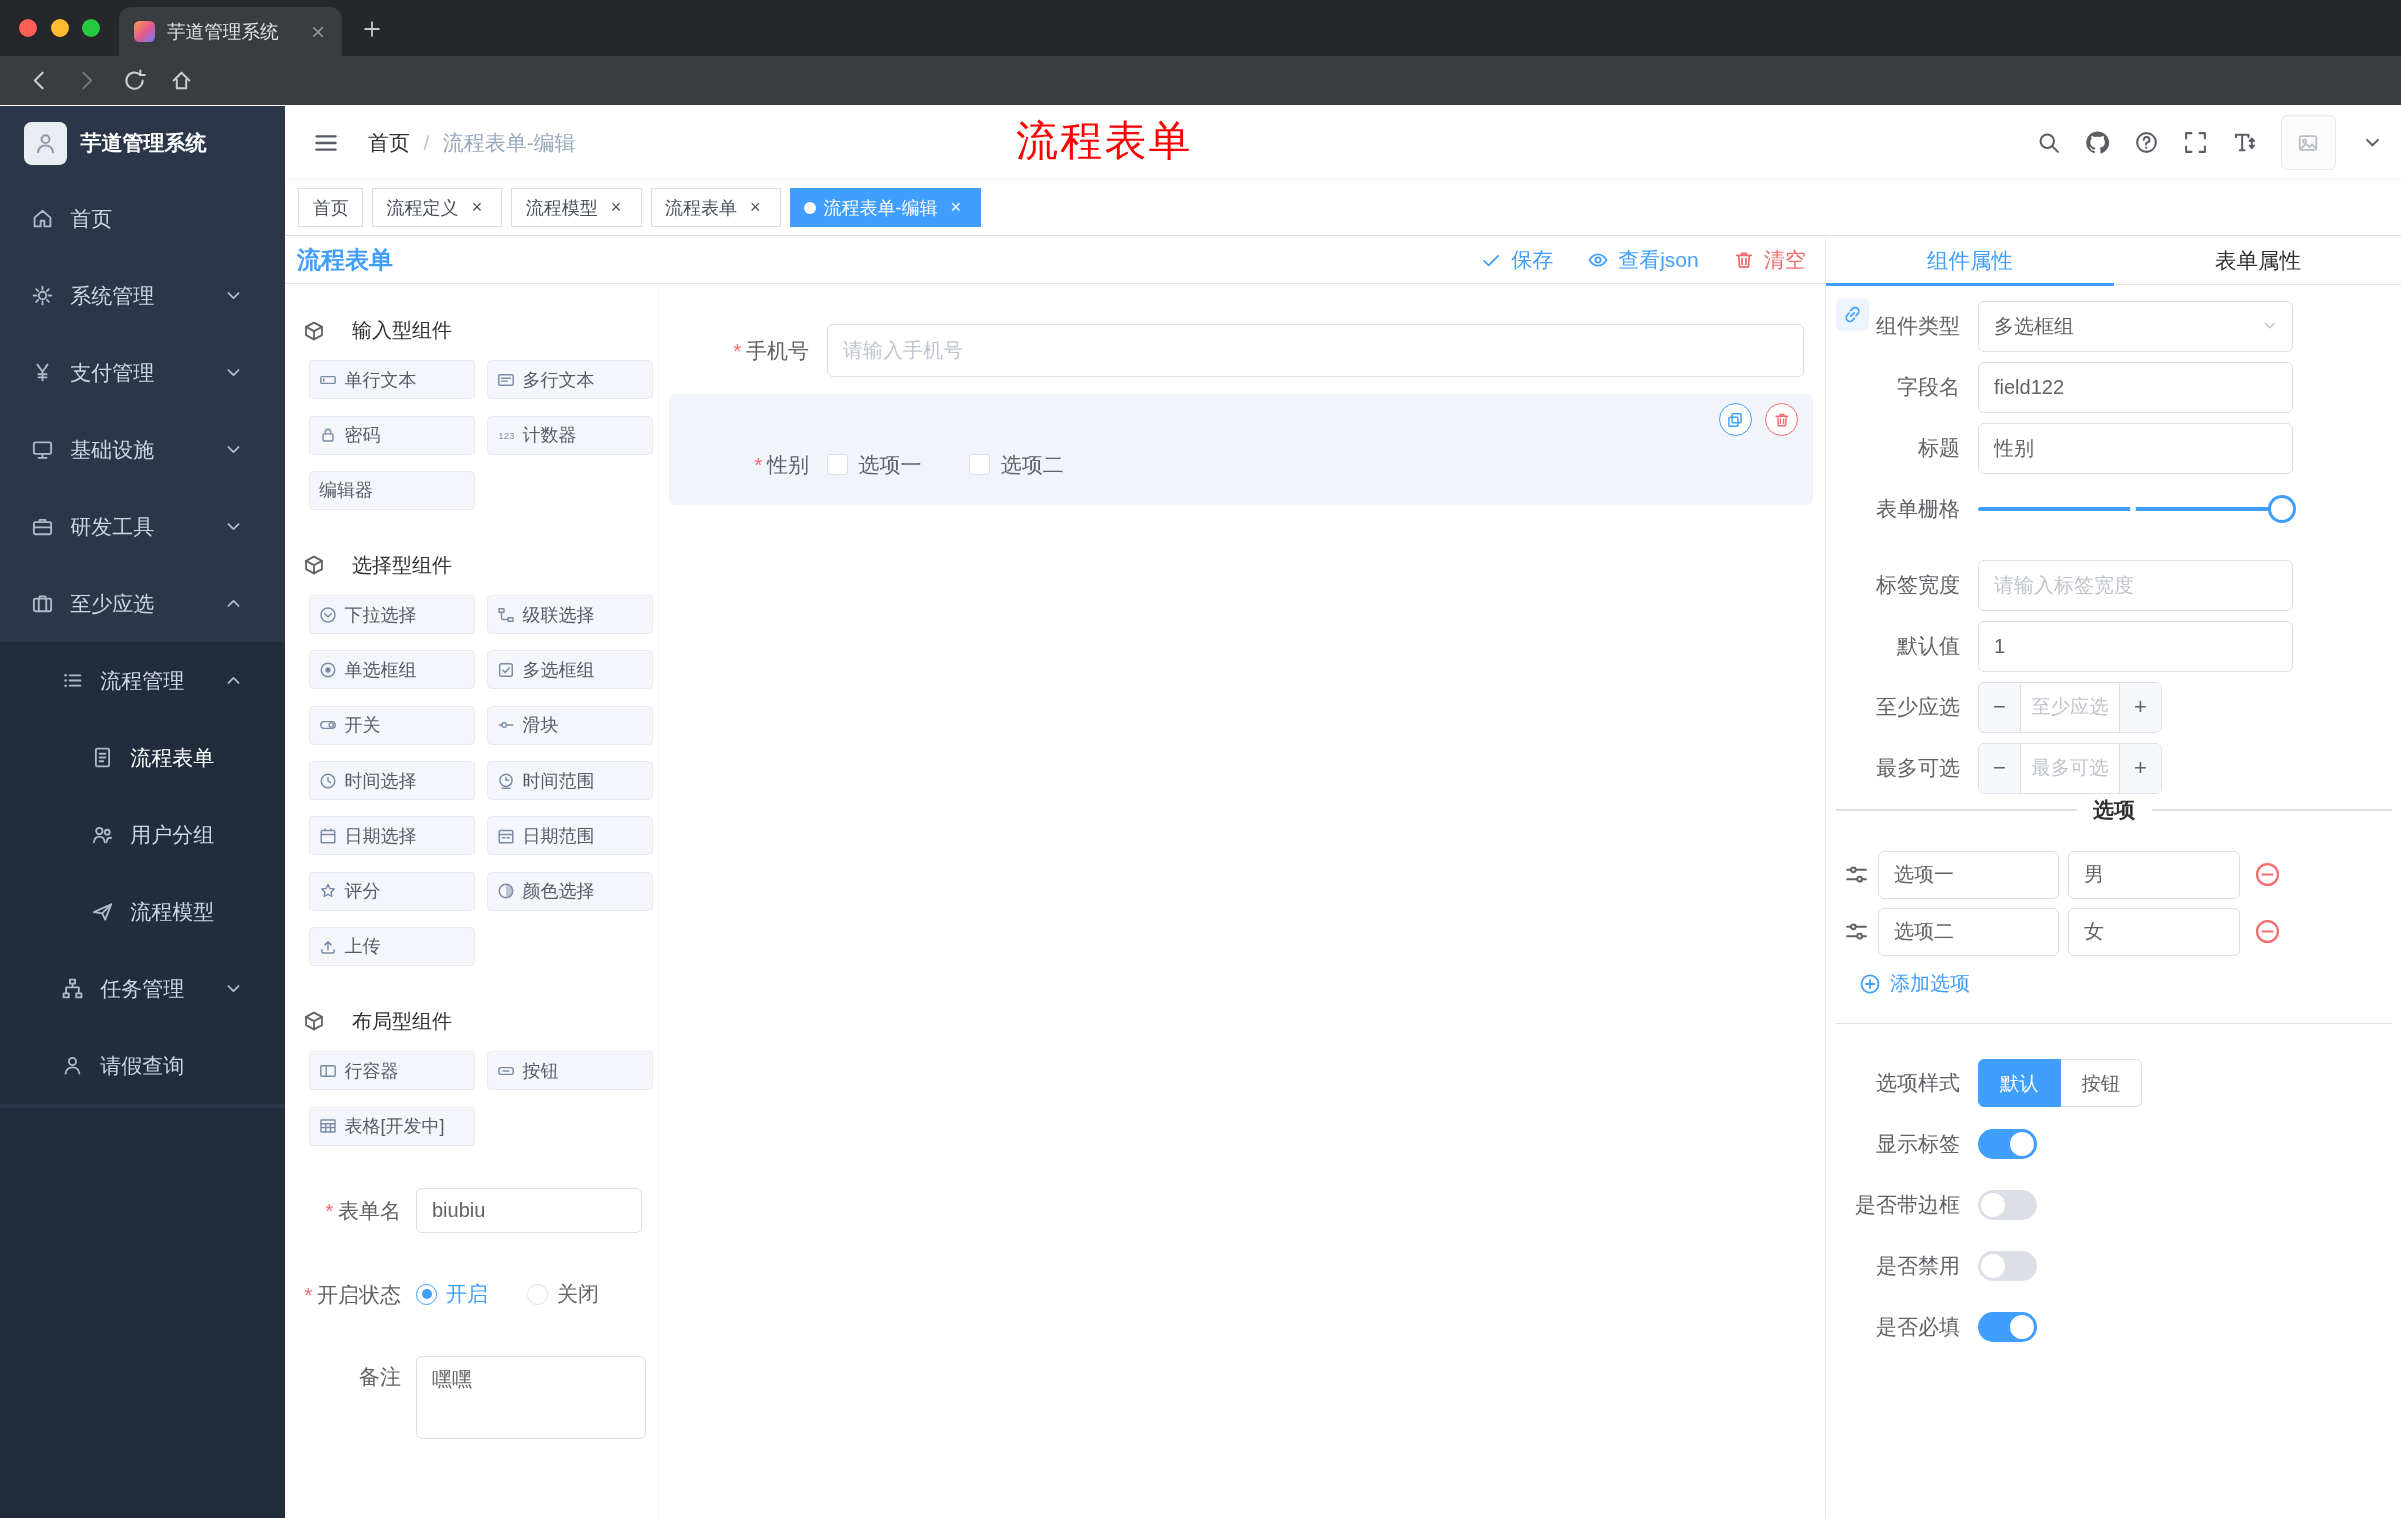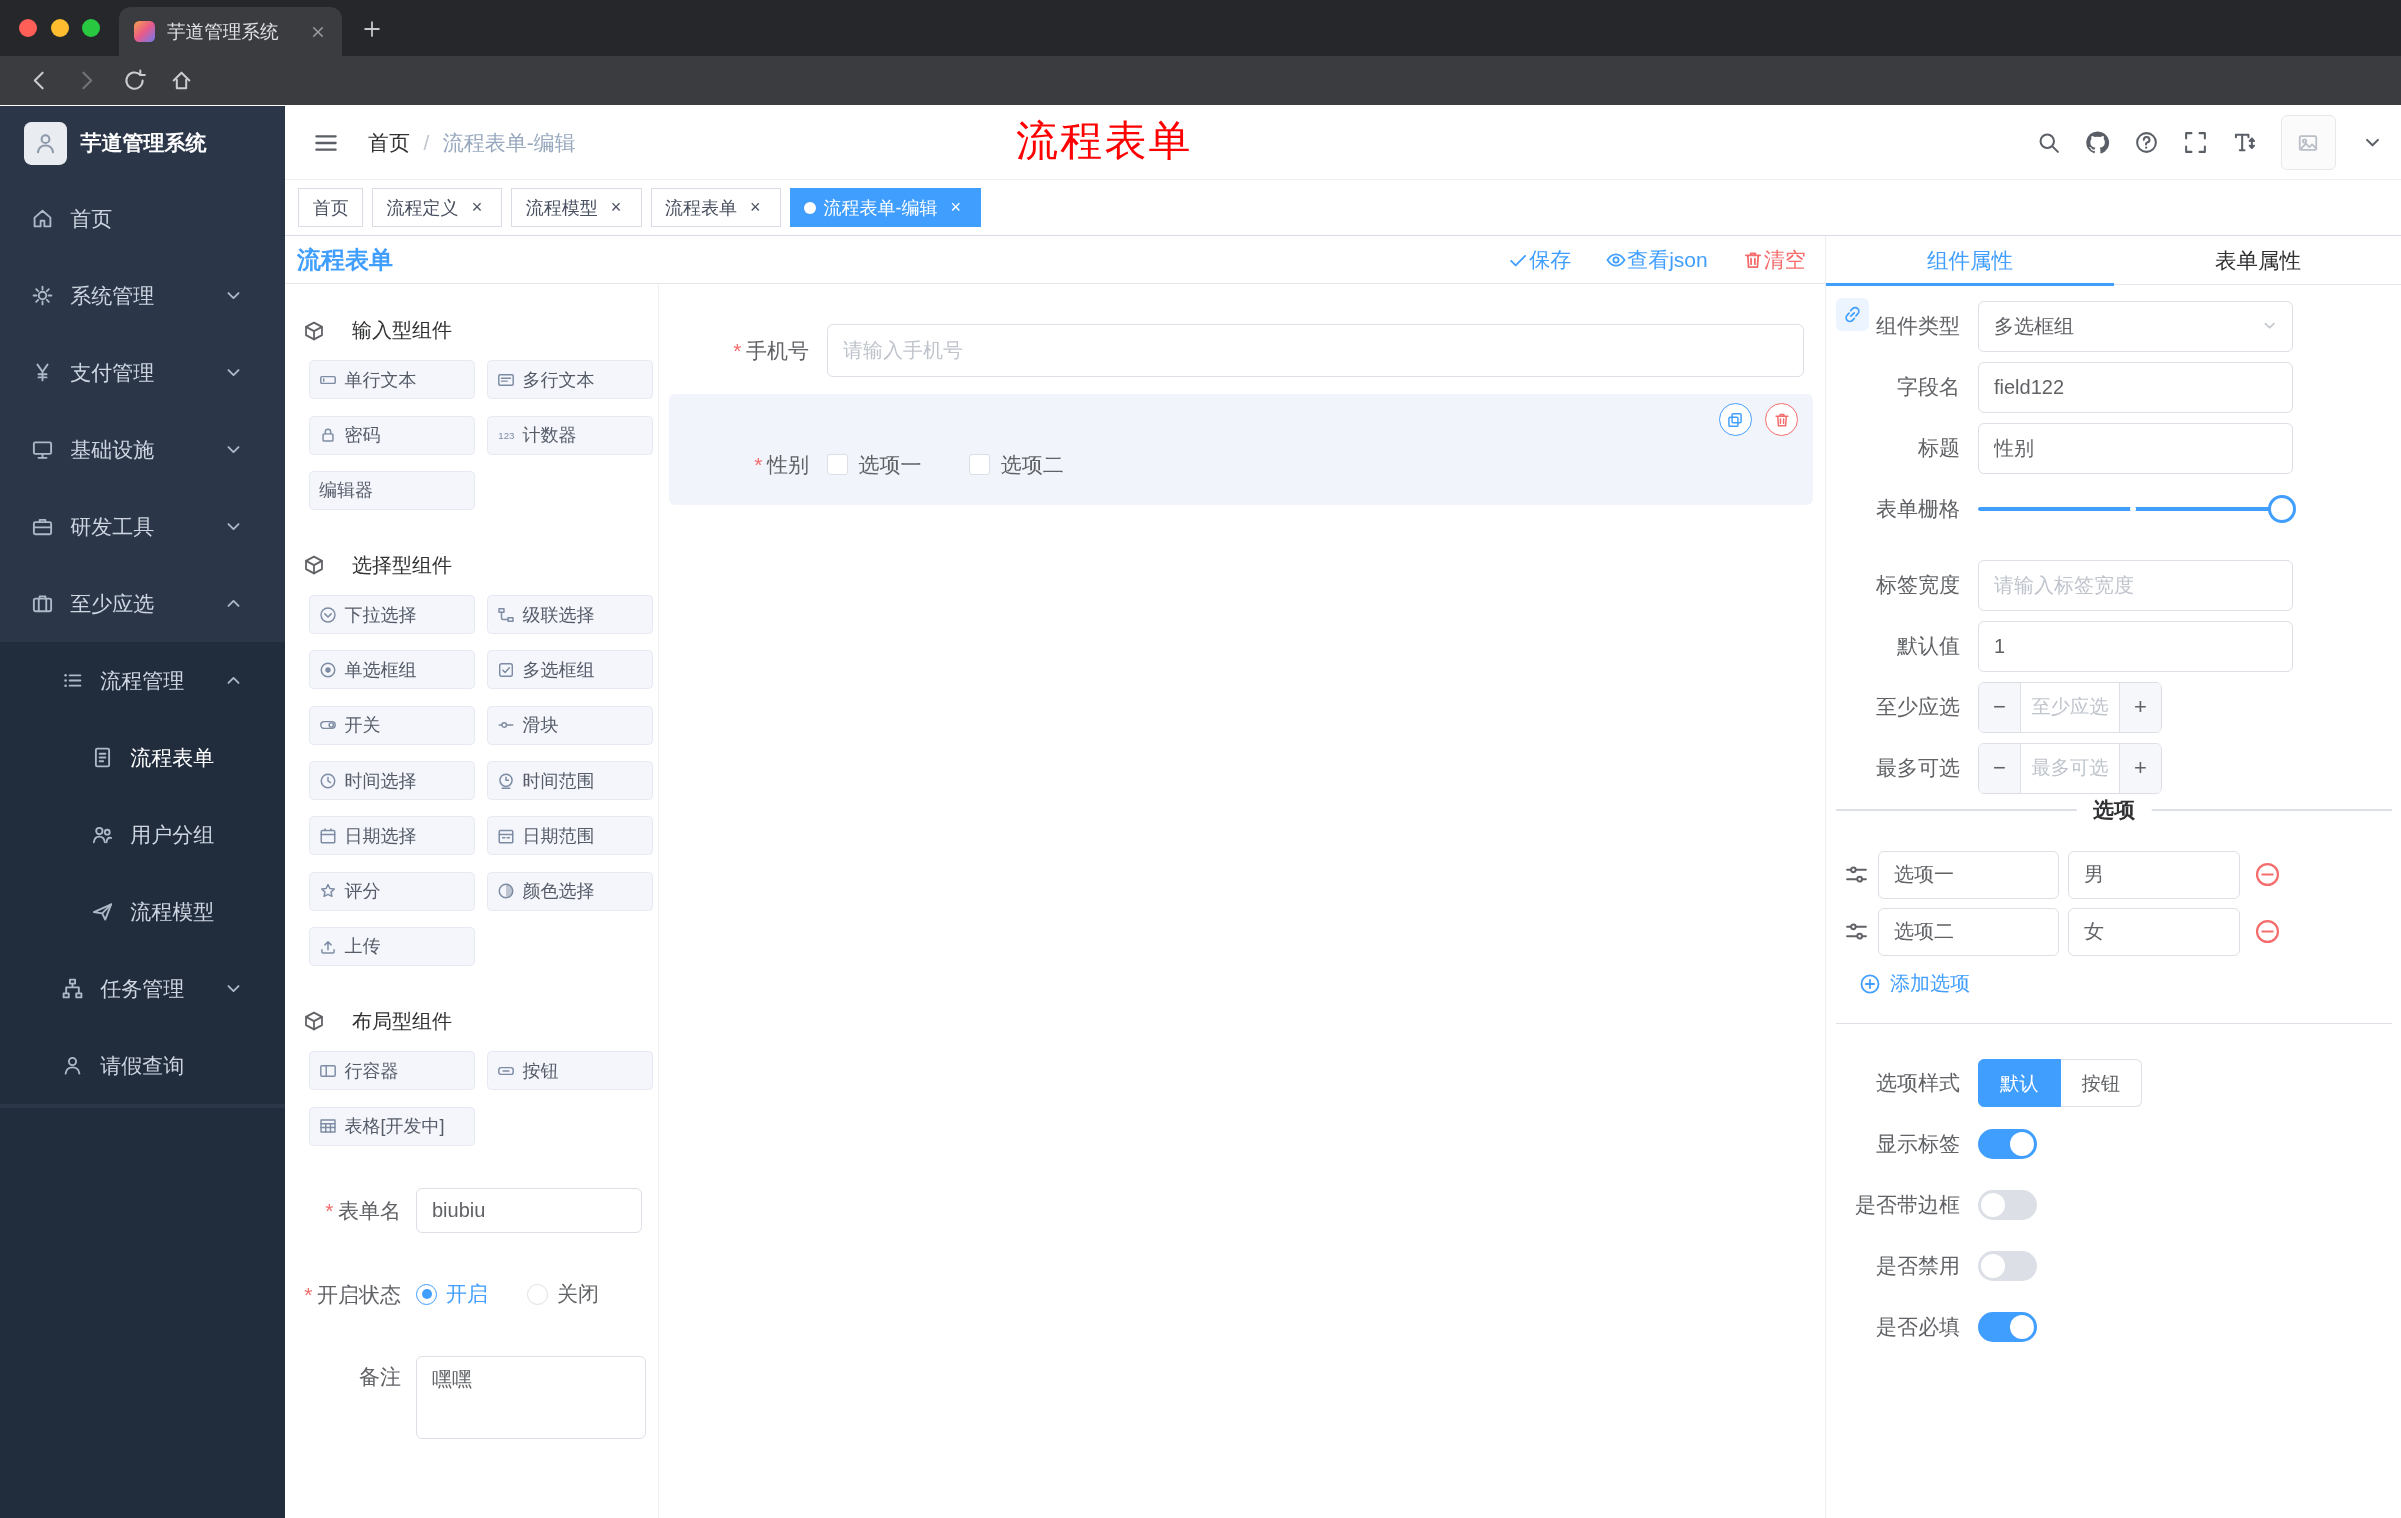--- a/index.html
+++ b/index.html
@@ -69,21 +69,21 @@
   .tags-bar{position:absolute;left:285px;top:180px;width:2116px;height:56px;background:#fff;border-bottom:0.7px solid #d8dce5;box-shadow:0 1.5px 4.5px rgba(0,21,41,.06);display:flex;align-items:center;padding-left:13.4px;gap:9px}
   .tag{height:39px;border:0.7px solid #d8dce5;background:#fff;color:#495060;font-size:18px;display:inline-flex;align-items:center;padding:0 13.4px;gap:7.4px;cursor:pointer}
   .tag .tag-dot{width:12px;height:12px;border-radius:50%;background:#fff}
   .tag .tag-x{font-size:18px;width:22px;height:22px;border-radius:50%;display:flex;align-items:center;justify-content:center}
   .tag.active{background:#409eff;border-color:#409eff;color:#fff}
 
   
   .designer-topbar{position:absolute;left:285px;top:236px;width:1540px;height:48px;background:#fff;border-bottom:1.5px solid #eae4e4;display:flex;align-items:center;padding:0 19.3px 0 12px}
   .dtitle{color:#409eff;font-size:24px;font-weight:bold}
   .dactions{margin-left:auto;display:flex;align-items:center;gap:34px}
-  .tb-btn{display:flex;align-items:center;font-size:21px;cursor:pointer}
+  .tb-btn{display:flex;align-items:center;gap:9px;font-size:21px;cursor:pointer}
   .tb-btn.primary{color:#409eff}
   .tb-btn.danger{color:#f56c6c}
   .tb-btn .icon{font-size:22px}
 
   
   .palette{position:absolute;left:285px;top:284px;width:374px;bottom:0;background:#fff;border-right:0.7px solid #f0f0f0;padding:21px 6px 0 18px;overflow:hidden}
   .pgroup-h{display:flex;align-items:center;gap:27px;font-size:20px;color:#303133;margin:12px 0 16.3px;font-weight:500}
   .pgroup-h .icon{font-size:22px;color:#606266}
   .chips{display:grid;grid-template-columns:166px 166px;gap:16.3px 12px;margin:0 0 42px 6px}
   .chip{height:39px;background:#f4f6fc;border:0.7px solid #e6e9f2;border-radius:4.5px;display:flex;align-items:center;gap:7.4px;padding:0 9px;font-size:18px;color:#555c68;cursor:move;white-space:nowrap;overflow:hidden}

